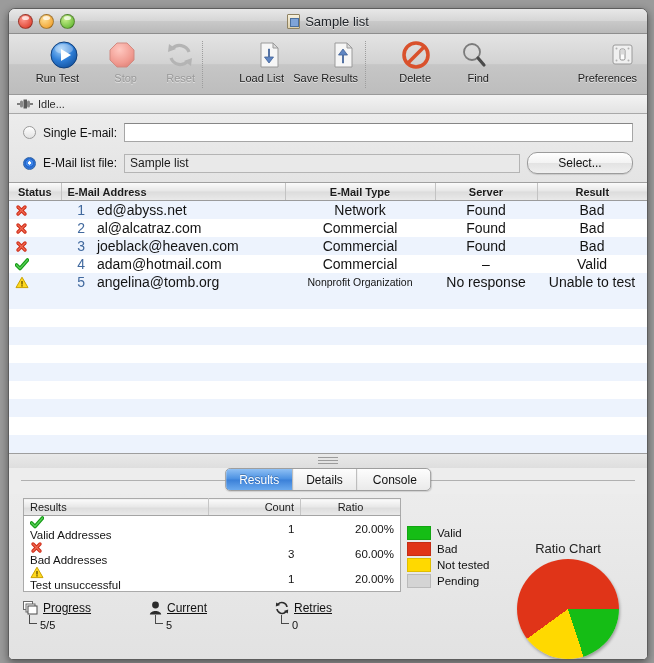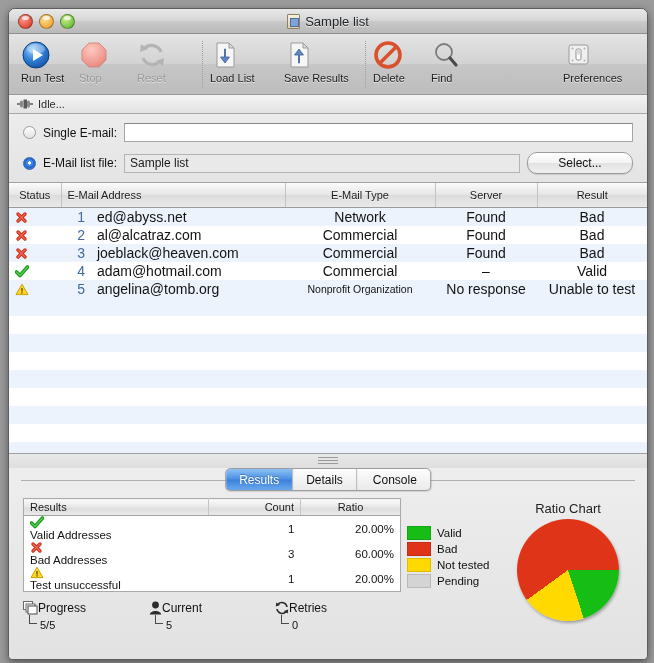--- a/index.html
+++ b/index.html
@@ -81,21 +81,21 @@
     display: flex; align-items: flex-start; padding: 4px 10px 0 12px;
     position: relative;
   }
   .tgroup { display: flex; }
   .tsep {
     width: 0; border-left: 1px dotted #9d9d9d;
     margin: 3px 7px 6px; align-self: stretch;
   }
   .tbtn {
     width: 58px; display: flex; flex-direction: column;
-    align-items: flex-start; gap: 2px; cursor: default;
+    align-items: flex-end; gap: 2px; cursor: default;
     padding-top: 2px;
   }
   .tbtn .glyph { height: 30px; display: flex; align-items: center; justify-content: center; }
   .tbtn .tlabel {
     font-size: 11px; color: #1c1c1c;
     text-shadow: 0 1px 0 rgba(255,255,255,.6);
     white-space: nowrap;
   }
   .tbtn.disabled .tlabel { color: #9a9a9a; text-shadow: 0 1px 0 rgba(255,255,255,.5); }
   .tbtn.wide { width: 74px; }
@@ -152,25 +152,25 @@
   
   .listwrap {
     flex: 1 1 auto; min-height: 0;
     margin: 0; display: flex; flex-direction: column;
     background: #fff;
     border-bottom: 1px solid #9e9e9e;
     position: relative;
   }
   table.grid { width: 100%; border-collapse: collapse; table-layout: fixed; }
   table.grid th {
-    height: 24px;
+    height: 17px;
     background: linear-gradient(to bottom,#fbfbfb,#e6e6e6 48%,#dcdcdc 52%,#e9e9e9);
     border-bottom: 1px solid #9b9b9b;
     border-right: 1px solid #c3c3c3;
-    font-size: 11px; font-weight: normal; color: #1b1b1b;
+    font-size: 11px; font-weight: bold; color: #1b1b1b;
     padding: 0 6px;
     text-shadow: 0 1px 0 rgba(255,255,255,.6);
   }
   table.grid th:last-child { border-right: none; }
   table.grid td {
     height: 18px; font-size: 14px; color: #131313;
     padding: 0 6px; overflow: hidden; white-space: nowrap;
   }
   tr.row:nth-child(odd) td { background: #edf3fd; }
   tr.row:nth-child(even) td { background: #ffffff; }
@@ -241,38 +241,38 @@
   }
   table.rtable th:last-child { border-right: none; }
   table.rtable td {
     height: 18px; font-size: 11.5px; color: #131313; padding: 0 6px;
     white-space: nowrap;
   }
   td.rc, td.rr { text-align: right; }
 
   .stats { display: flex; margin-top: 9px; }
   .stat { width: 126px; }
-  .stat .head { display: flex; align-items: center; font-size: 12px; color: #111; }
+  .stat .head { display: flex; align-items: center; gap: 5px; font-size: 12px; color: #111; text-decoration: underline; }
   .stat .val {
     margin-left: 5px; margin-top: 4px;
     padding-left: 12px; position: relative;
     font-size: 11px; color: #111;
   }
   .stat .val::before {
     content: ""; position: absolute; left: 1px; top: -4px;
     width: 7px; height: 8px;
     border-left: 1px solid #4a4a4a; border-bottom: 1px solid #4a4a4a;
   }
 
   .legend { padding-top: 28px; width: 96px; flex: none; }
   .lgrow { display: flex; align-items: center; gap: 6px; margin-bottom: 2px; }
   .swatch { width: 22px; height: 12px; flex: none; border: 1px solid rgba(0,0,0,.12); }
   .lgtext { font-size: 11.5px; color: #111; }
 
-  .chartbox { flex: 1; display: flex; flex-direction: column; align-items: center; padding-top: 3px; }
+  .chartbox { flex: 1; display: flex; flex-direction: column; align-items: center; padding-top: 3px; margin-top: 40px; }
   .charttitle { font-size: 13px; color: #232323; margin-bottom: 3px; }
   .pie { width: 102px; height: 102px; border-radius: 50%; box-shadow: 1px 2px 3px rgba(0,0,0,.3); }
 
   
   svg { display: block; }
 </style>
 </head>
 <body>
 
 <div id="screen">

